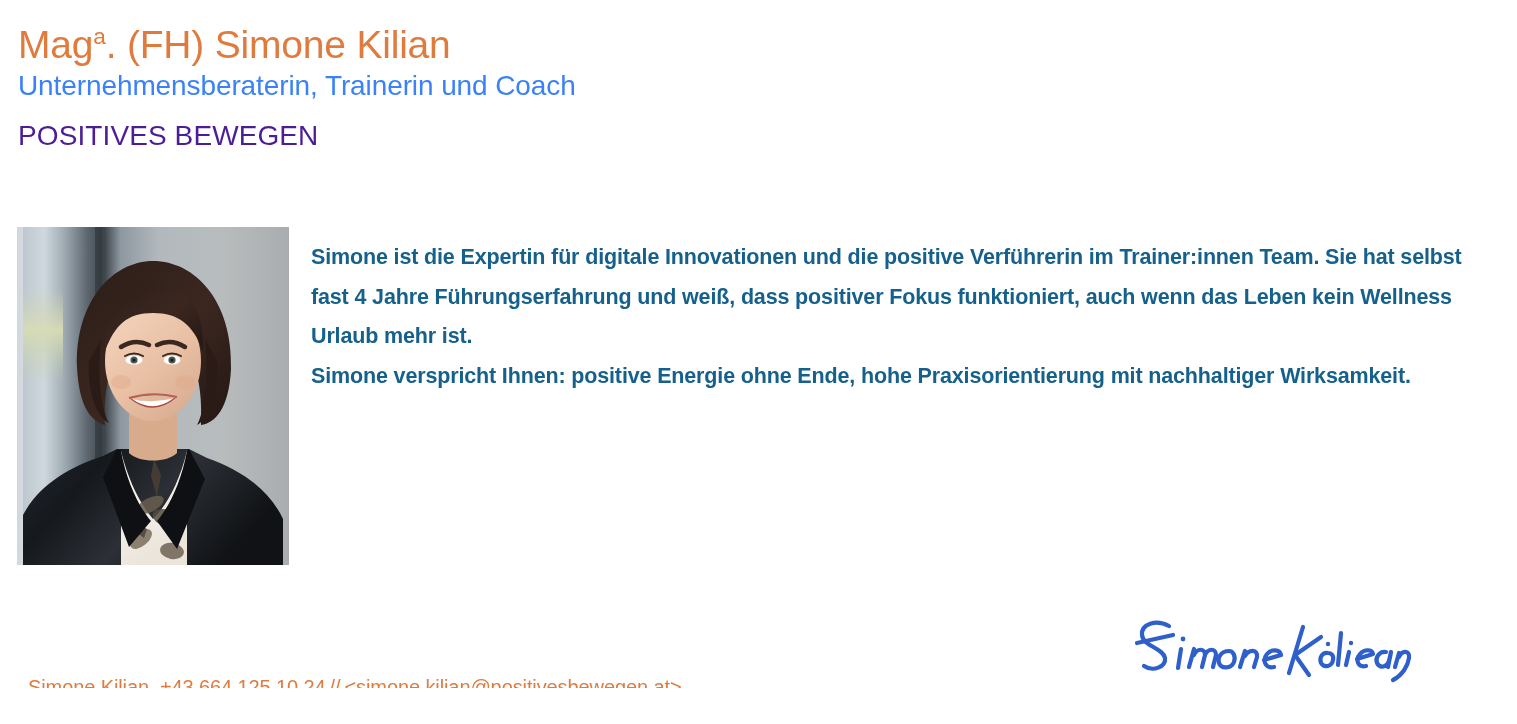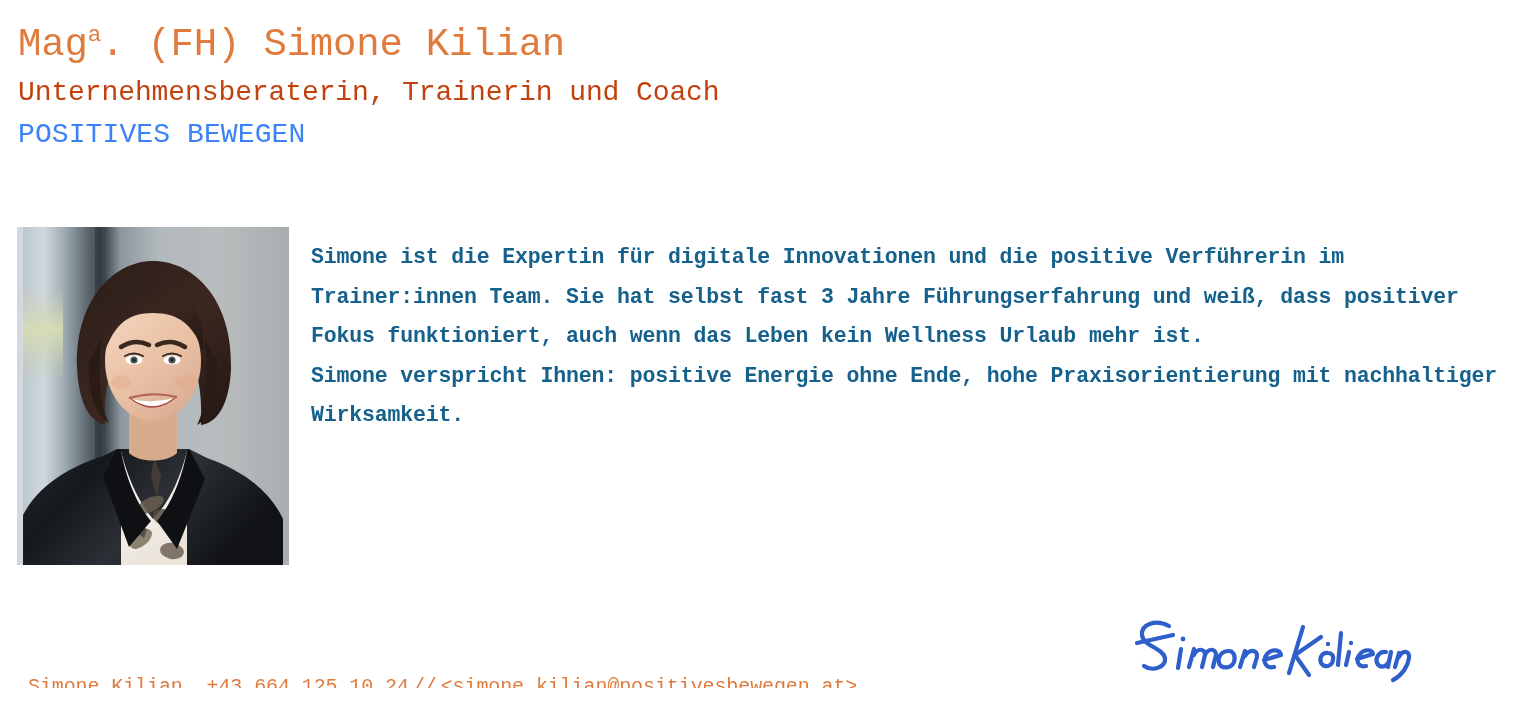--- a/index.html
+++ b/index.html
@@ -10,21 +10,20 @@
   }
   body {
     font-family: "Liberation Sans", sans-serif;
   }
   .page {
     position: relative;
     width: 1517px;
     height: 688px;
     background: #ffffff;
     overflow: hidden;
-    font-family: Liberation Mono, monospace;
   }
 
   
   .header {
     position: absolute;
     left: 18px;
     top: 22px;
     width: 1000px;
   }
   .name-line {
@@ -34,36 +33,36 @@
     line-height: 46px;
     letter-spacing: -0.2px;
     white-space: nowrap;
   }
   .name-line .sup {
     font-size: 0.58em;
     vertical-align: super;
     line-height: 0;
   }
   .role-line {
-    color: #c2410c;
+    color: #3b82f6;
     font-size: 28px;
     font-weight: 400;
     line-height: 34px;
     letter-spacing: -0.1px;
     white-space: nowrap;
-    margin-top: 8px;
+    margin-top: 1px;
   }
   .brand-line {
-    color: #3b82f6;
+    color: #4c1d95;
     font-size: 28px;
     font-weight: 400;
     line-height: 34px;
     letter-spacing: 0.1px;
     white-space: nowrap;
-    margin-top: 8px;
+    margin-top: 16px;
   }
 
   
   .photo {
     position: absolute;
     left: 17px;
     top: 227px;
     width: 272px;
     height: 338px;
     overflow: hidden;
@@ -209,21 +208,21 @@
       <path d="M112 171 q24 20 48 -1 q-24 9 -48 1 Z" fill="#a8423f"></path>
       <path d="M115 172 q21 15 42 -1 q-21 6 -42 1 Z" fill="#fdfdfb"></path>
       <path d="M112 171 q24 -7 48 -1" stroke="#b4615a" stroke-width="2" fill="none"></path>
 
       <ellipse cx="104" cy="155" rx="10" ry="7" fill="#e3a98c" opacity="0.45"></ellipse>
       <ellipse cx="168" cy="155" rx="10" ry="7" fill="#e3a98c" opacity="0.45"></ellipse>
     </svg>
   </div>
 
   <div class="bio">
-    <p>Simone ist die Expertin für digitale Innovationen und die positive Verführerin im Trainer:innen Team. Sie hat selbst fast 3 Jahre Führungserfahrung und weiß, dass positiver Fokus funktioniert, auch wenn das Leben kein Wellness Urlaub mehr ist.</p>
+    <p>Simone ist die Expertin für digitale Innovationen und die positive Verführerin im Trainer:innen Team. Sie hat selbst fast 4 Jahre Führungserfahrung und weiß, dass positiver Fokus funktioniert, auch wenn das Leben kein Wellness Urlaub mehr ist.</p>
     <p>Simone verspricht Ihnen: positive Energie ohne Ende, hohe Praxisorientierung mit nachhaltiger Wirksamkeit.</p>
   </div>
 
   <div class="signature">
     <svg viewBox="0 0 300 85" aria-hidden="true">
       <g fill="none" stroke="#2E5FCB" stroke-width="4.2" stroke-linecap="round" stroke-linejoin="round">
 
         <path d="M44 21 C31 14 16 19 17 30 C18 41 38 43 40 53 C41 62 28 67 19 61"></path>
         <path d="M12 38 L48 30"></path>
 

